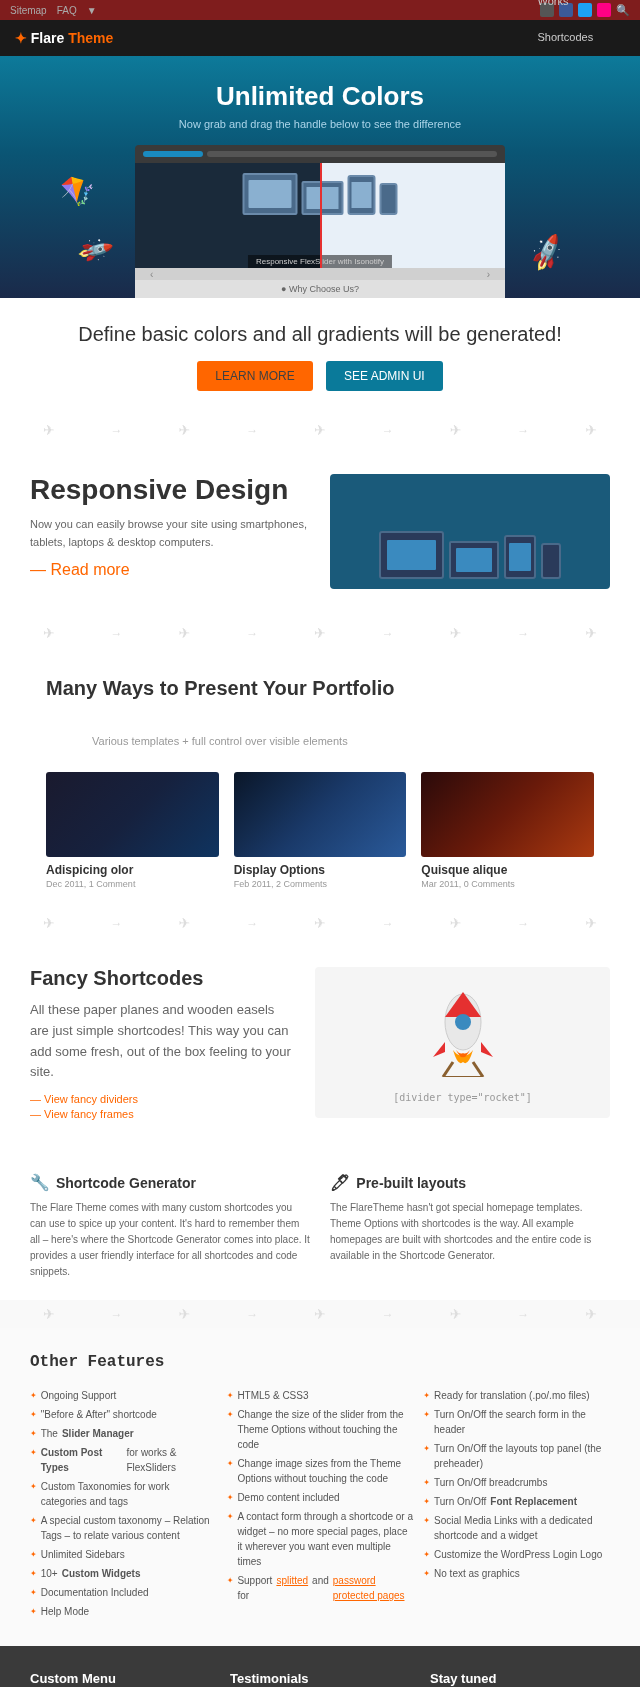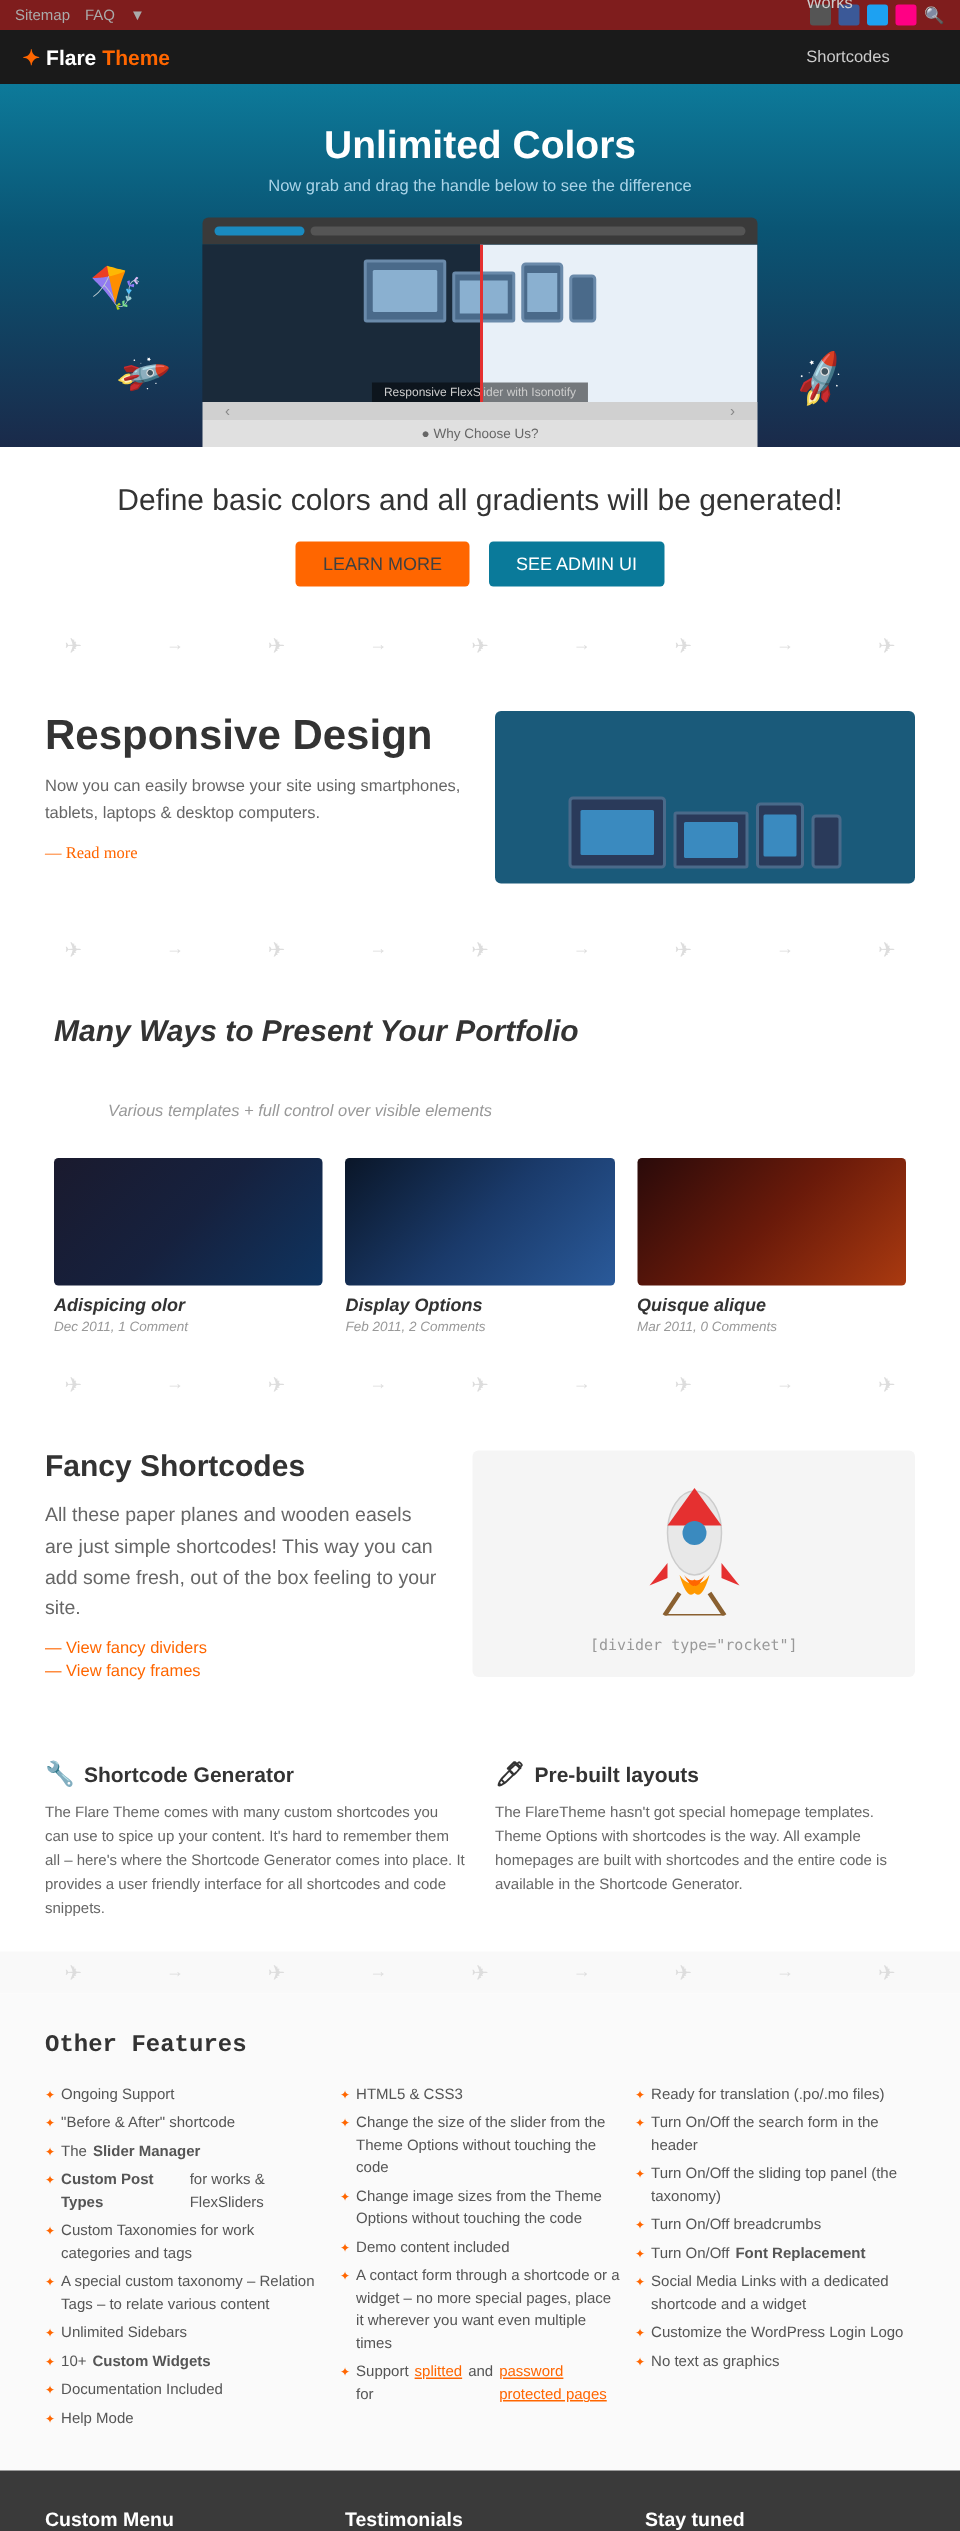--- a/index.html
+++ b/index.html
@@ -26,25 +26,25 @@
     .define-section { text-align: center; padding: 25px 20px; background: #fff; }
     .define-section h2 { font-size: 20px; color: #333; margin-bottom: 15px; font-weight: normal; }
     .btn-orange { background: #ff6600; color: #404040; border: none; padding: 8px 18px; font-size: 12px; border-radius: 3px; cursor: pointer; text-decoration: none; display: inline-block; margin: 0 5px; }
     .btn-teal { background: #0a7a9a; color: #fff; border: none; padding: 8px 18px; font-size: 12px; border-radius: 3px; cursor: pointer; text-decoration: none; display: inline-block; margin: 0 5px; }
 
     
     .responsive-section { padding: 30px 30px; display: flex; gap: 20px; align-items: flex-start; }
     .responsive-text { flex: 1; }
     .responsive-text h3 { font-size: 28px; color: #333; margin-bottom: 10px; }
     .responsive-text p { font-size: 11px; color: #666; line-height: 1.6; margin-bottom: 10px; }
-    .responsive-text a { color: #ff6600; font-size: 11px; text-decoration: none; font-family: Liberation Serif, serif; }
+    .responsive-text a { color: #ff6600; font-size: 16px; text-decoration: none; }
     .responsive-img { flex: 1; }
 
     
-    .portfolio-section { padding: 30px 36px 10px; font-style: italic; }
+    .portfolio-section { padding: 30px 46px 10px; }
     .portfolio-section h2 { font-size: 20px; color: #333; margin-bottom: 5px; }
     .portfolio-section .subtitle { font-size: 11px; color: #999; margin-bottom: 20px; }
     .portfolio-grid { display: flex; gap: 15px; margin-bottom: 10px; }
     .portfolio-item { flex: 1; }
     .portfolio-img { width: 100%; height: 85px; border-radius: 3px; object-fit: cover; }
     .portfolio-img-1 { background: linear-gradient(135deg, #1a1a2e, #16213e, #0f3460); }
     .portfolio-img-2 { background: linear-gradient(135deg, #0a1628, #1a3a6a, #2a5a9a); }
     .portfolio-img-3 { background: linear-gradient(135deg, #2a0a0a, #6a1a0a, #aa3a10); }
     .portfolio-item h4 { font-size: 12px; color: #333; margin-top: 6px; margin-bottom: 2px; }
     .portfolio-item .meta { font-size: 9px; color: #999; }
@@ -357,21 +357,21 @@
         <li>Change image sizes from the Theme Options without touching the code</li>
         <li>Demo content included</li>
         <li>A contact form through a shortcode or a widget – no more special pages, place it wherever you want even multiple times</li>
         <li>Support for <span class="underline-orange">splitted</span> and <span class="underline-orange">password protected pages</span></li>
       </ul>
     </div>
     <div class="features-col">
       <ul>
         <li>Ready for translation (.po/.mo files)</li>
         <li>Turn On/Off the search form in the header</li>
-        <li>Turn On/Off the sliding top panel (the taxonomy)</li>
+        <li>Turn On/Off the layouts top panel (the preheader)</li>
         <li>Turn On/Off breadcrumbs</li>
         <li>Turn On/Off <strong>Font Replacement</strong></li>
         <li>Social Media Links with a dedicated shortcode and a widget</li>
         <li>Customize the WordPress Login Logo</li>
         <li>No text as graphics</li>
       </ul>
     </div>
   </div>
 </div>
 

